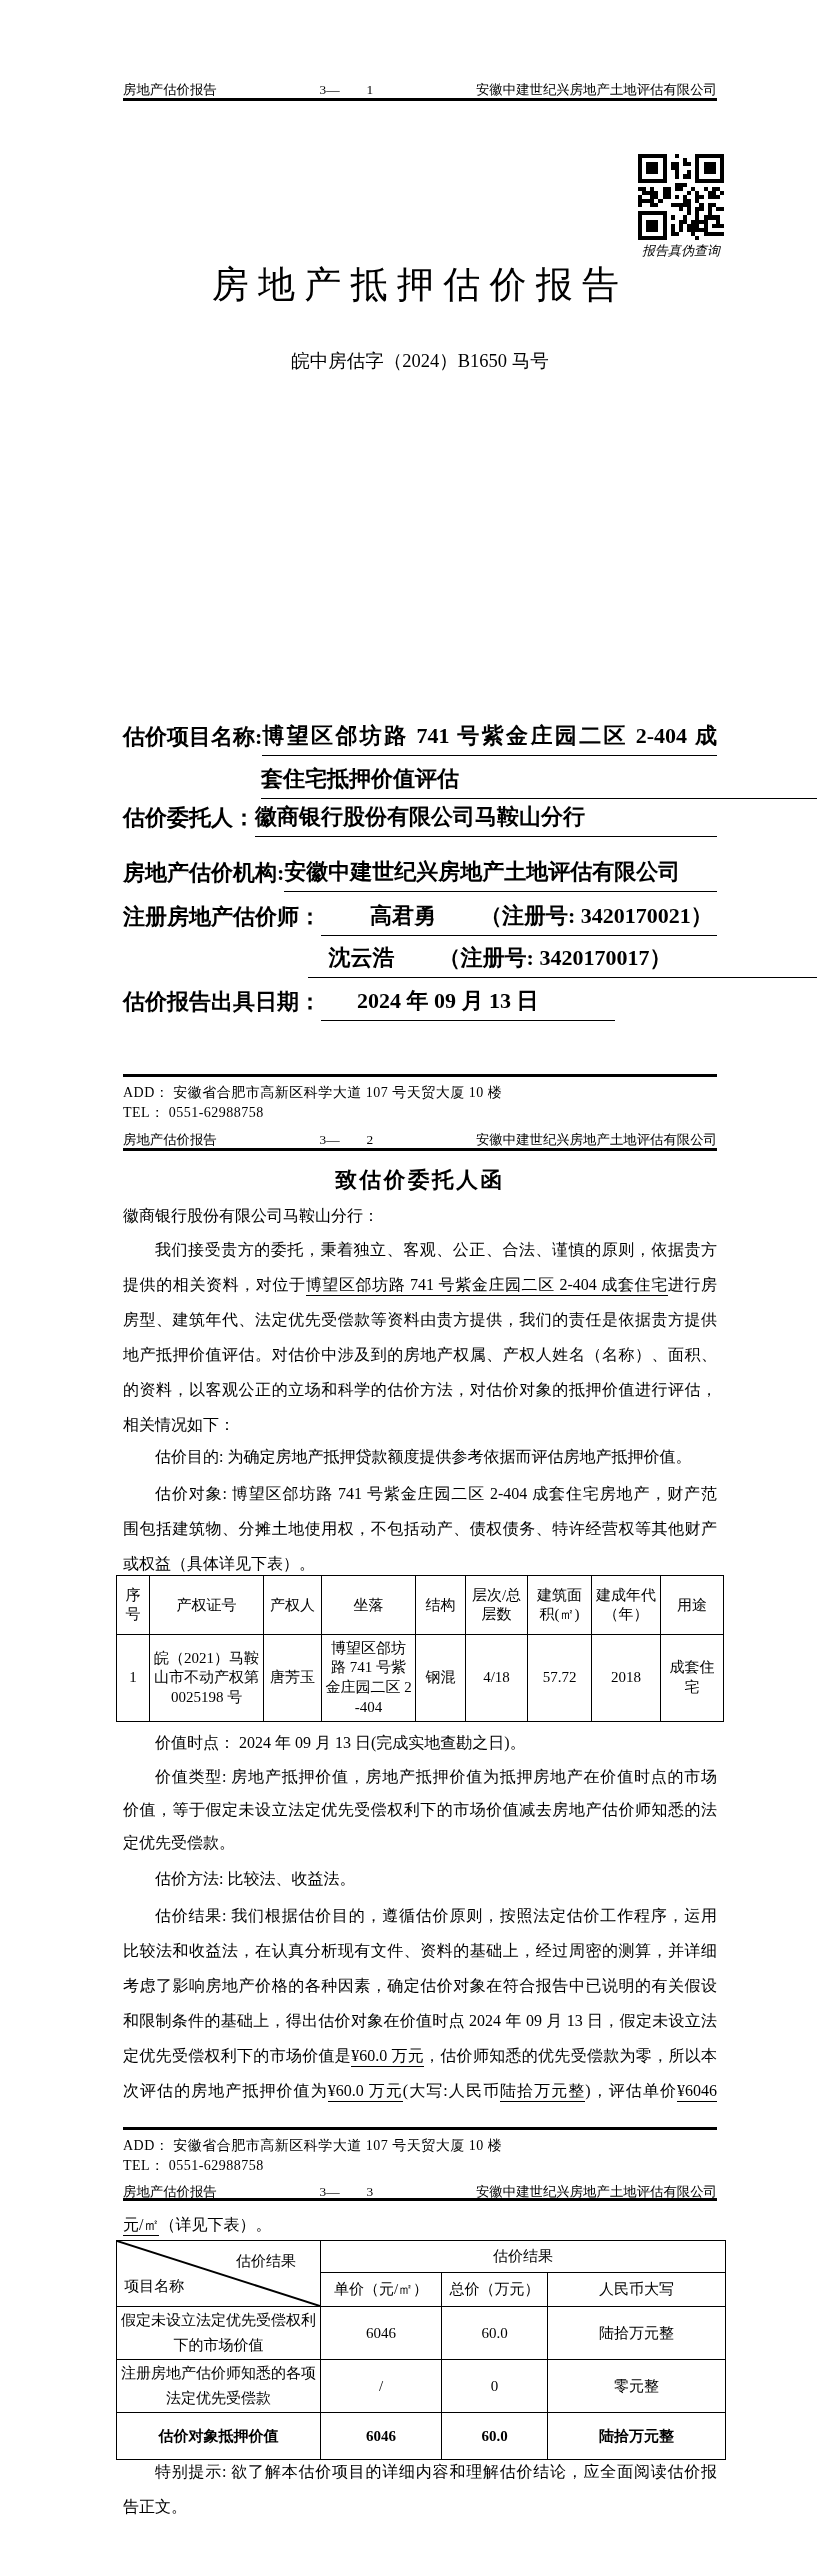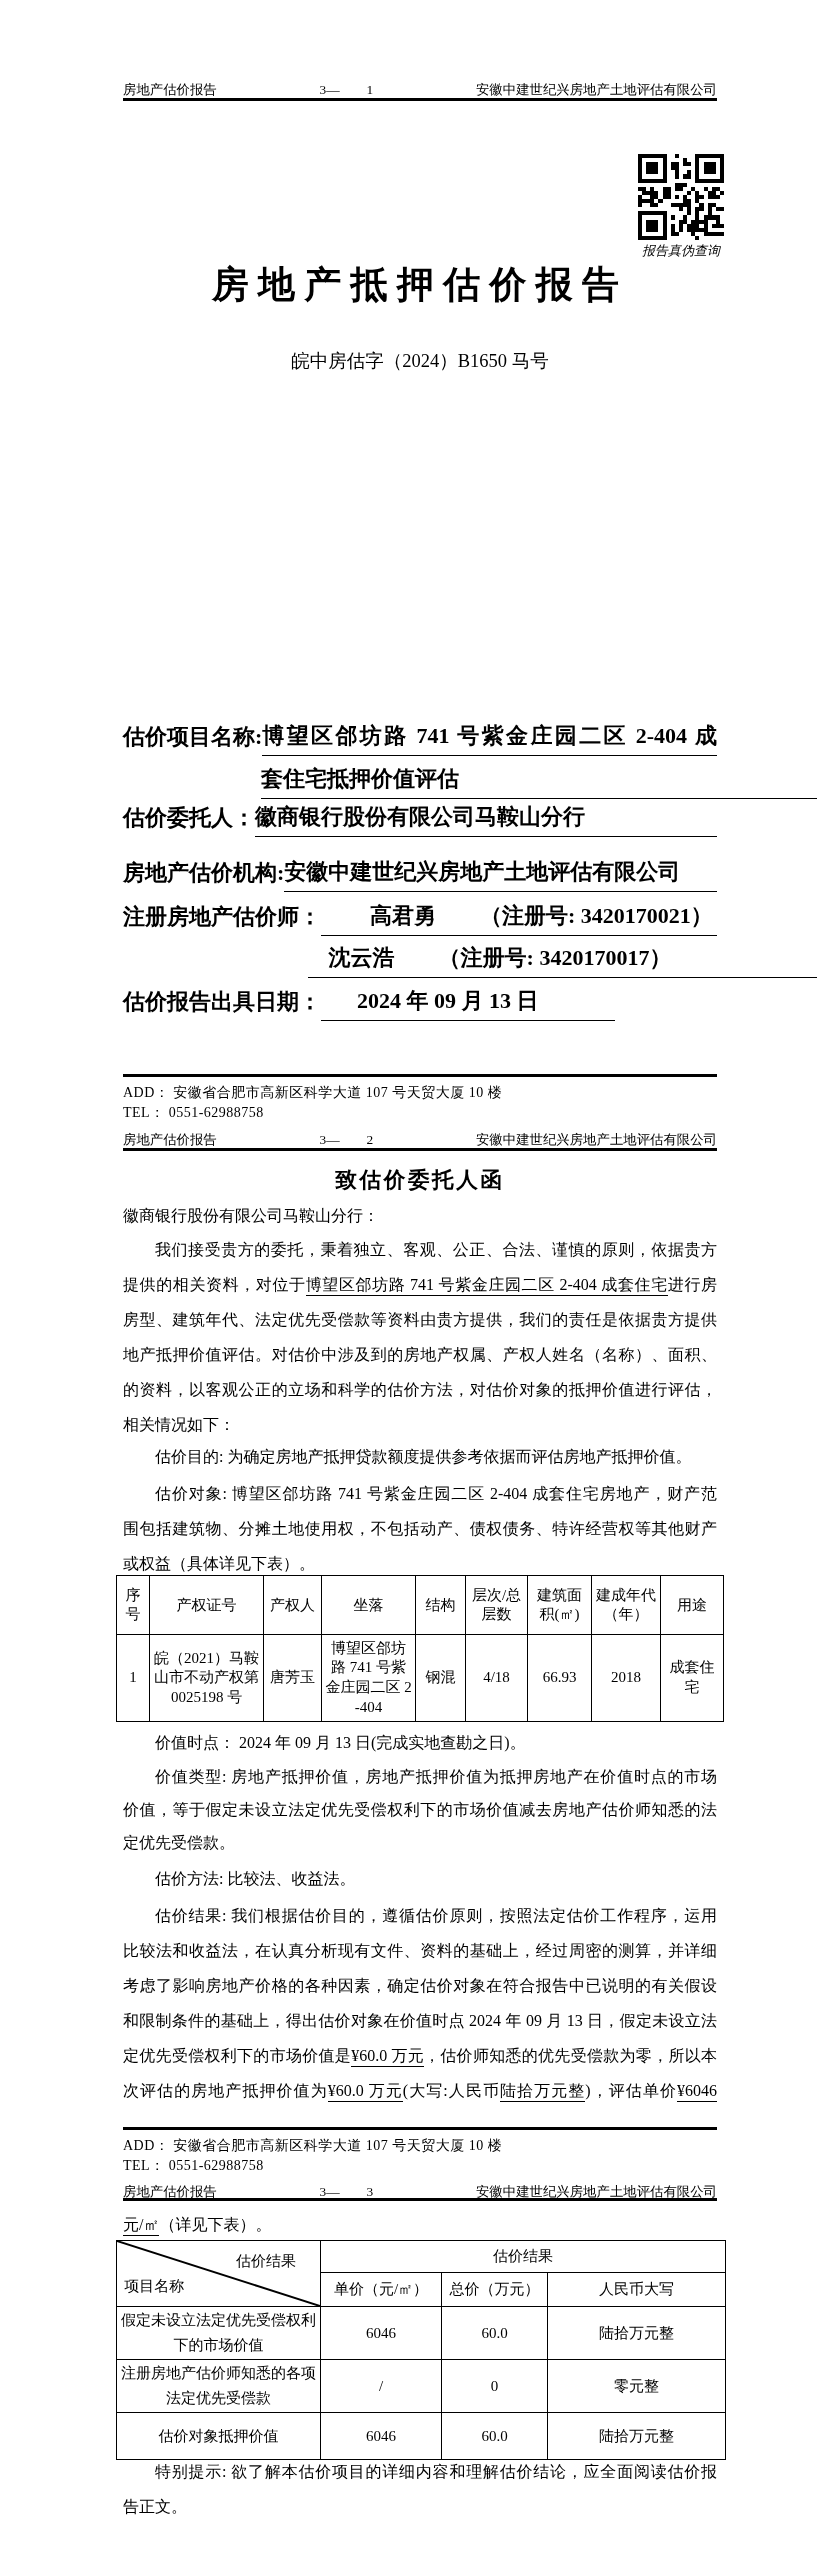--- a/index.html
+++ b/index.html
@@ -11,21 +11,21 @@
   .pnum{margin-left:27px;}
   .rule{position:absolute;left:123px;width:594px;height:2.6px;background:#000;}
   .rule.thick{height:3.1px;}
   .foot{position:absolute;left:123px;width:594px;font-size:14px;letter-spacing:0.5px;white-space:nowrap;}
   
   .qr{position:absolute;width:86px;height:86px;}
   .qr svg{width:86px;height:86px;display:block;shape-rendering:crispEdges;}
   .qr-caption{position:absolute;left:638px;width:86px;text-align:center;font-size:13px;font-style:italic;}
   
   .centered{position:absolute;left:123px;width:594px;text-align:center;}
-  .cover-title{font-size:37px;font-weight:bold;letter-spacing:9.3px;white-space:nowrap;}
+  .cover-title{font-size:37px;font-weight:normal;letter-spacing:9.3px;white-space:nowrap;}
   .doc-no{font-size:18.5px;white-space:nowrap;}
   .crow{position:absolute;left:123px;width:594px;display:flex;align-items:flex-end;
         font-size:22px;font-weight:bold;white-space:nowrap;}
   .crow .lab{padding-bottom:4.1px;}
   .crow .uv{flex:1;border-bottom:1.5px solid #000;padding-bottom:4.1px;min-width:0;}
   .uv.just{text-align:justify;text-align-last:justify;}
   .uv .pad95{padding-left:49px;}
   .uv .pad40{padding-left:20.6px;}
   .uv .gap55{margin-left:44px;}
   .crow.r2{padding-left:138px;}
@@ -49,21 +49,21 @@
      font-size:15px;line-height:19.6px;word-break:break-all;}
   .t1{left:116px;top:1575px;width:608px;}
   .t1 .hrow td{height:56px;line-height:19px;}
   .t1 .drow td{height:84px;}
   .t2{left:116px;top:2240px;width:608px;}
   .t2 td{line-height:25px;}
   .t2 .h1 td{height:29px;}
   .t2 .h2 td{height:31px;}
   .t2 .r1 td{height:49px;}
   .t2 .r2 td{height:47px;}
-  .t2 .r3 td{height:44px;}
+  .t2 .r3 td{height:44px;font-weight:bold;}
   .corner{position:relative;padding:0;}
   .corner svg{position:absolute;left:0;top:0;width:100%;height:100%;}
   .corner .ct{position:absolute;top:8.2px;right:24px;font-size:15px;}
   .corner .cb{position:absolute;bottom:7.2px;left:7.2px;font-size:15px;}
 </style>
 </head>
 <body>
 
 <div class="sheet">
 
@@ -294,21 +294,21 @@
       <td>建成年代（年）</td>
       <td>用途</td>
     </tr>
     <tr class="drow">
       <td>1</td>
       <td>皖（2021）马鞍山市不动产权第 0025198 号</td>
       <td>唐芳玉</td>
       <td>博望区郃坊路 741 号紫金庄园二区 2-404</td>
       <td>钢混</td>
       <td>4/18</td>
-      <td>66.93</td>
+      <td>57.72</td>
       <td>2018</td>
       <td>成套住宅</td>
     </tr>
   </tbody>
     </table>
 
   <div class="sline start" style="top:1733px">
     <span class="bl">价值时点： </span><span>2024 年 09 月 13 日(完成实地查勘之日)。</span>
   </div>
 

